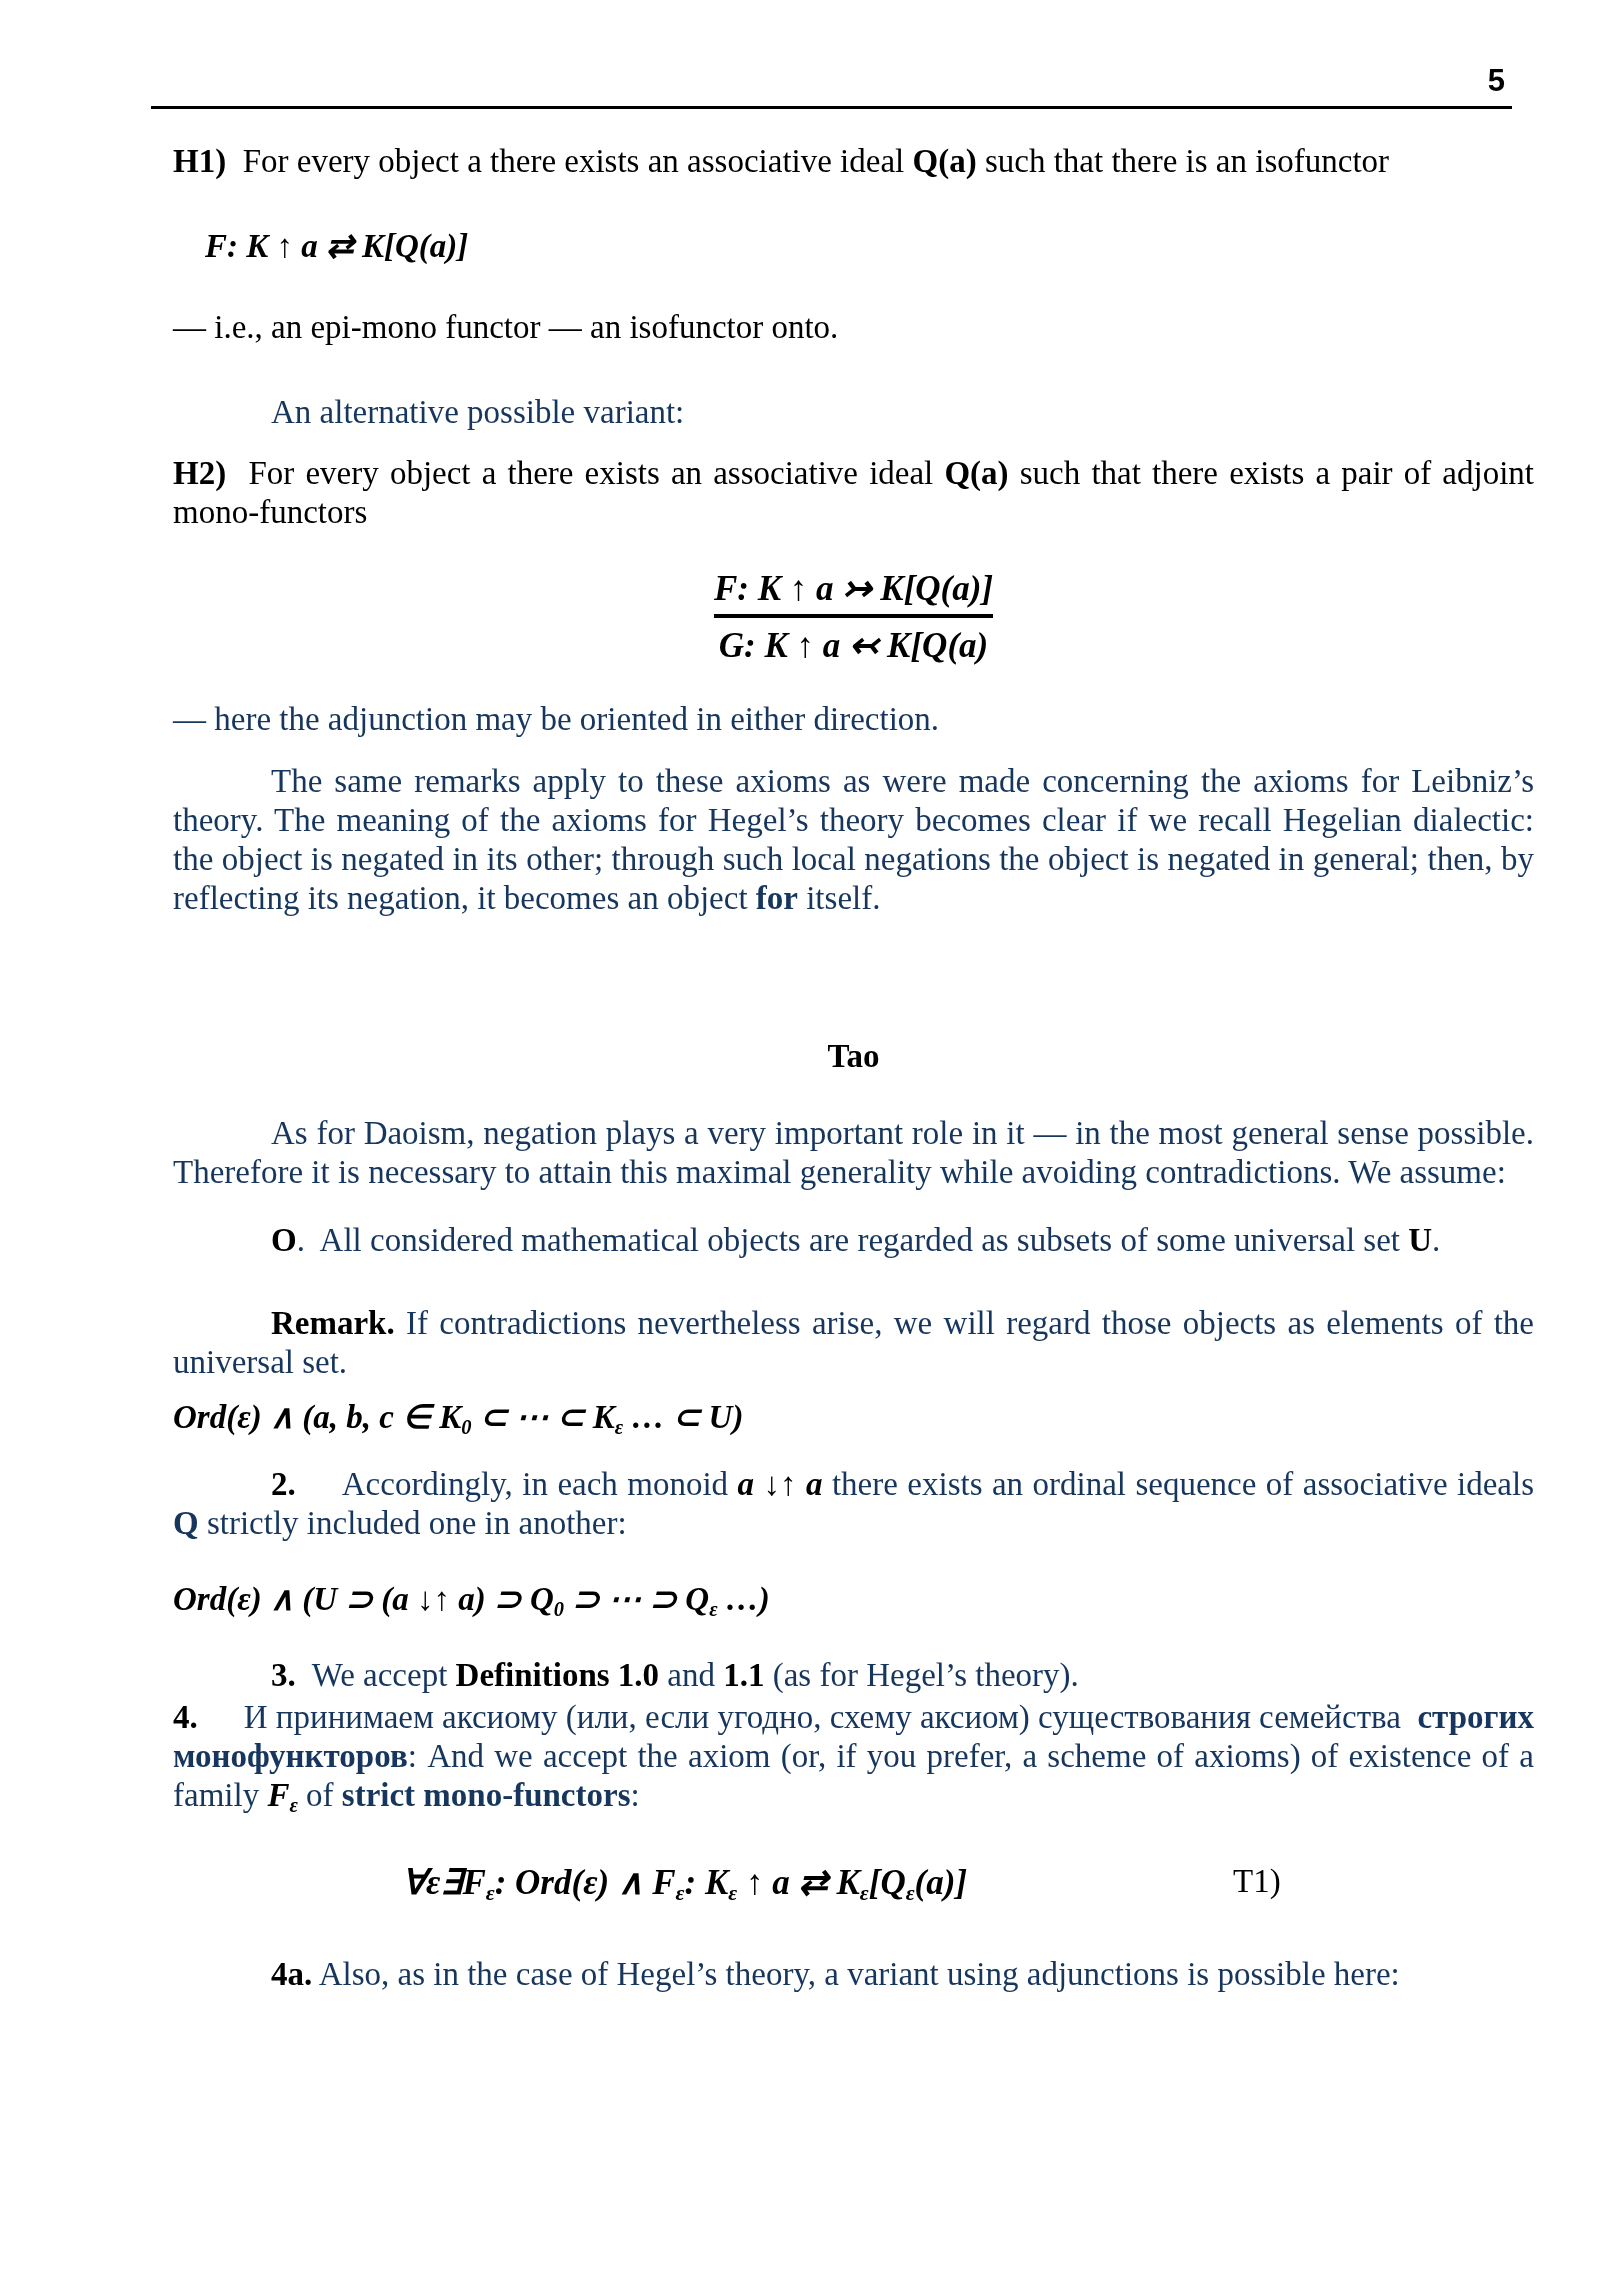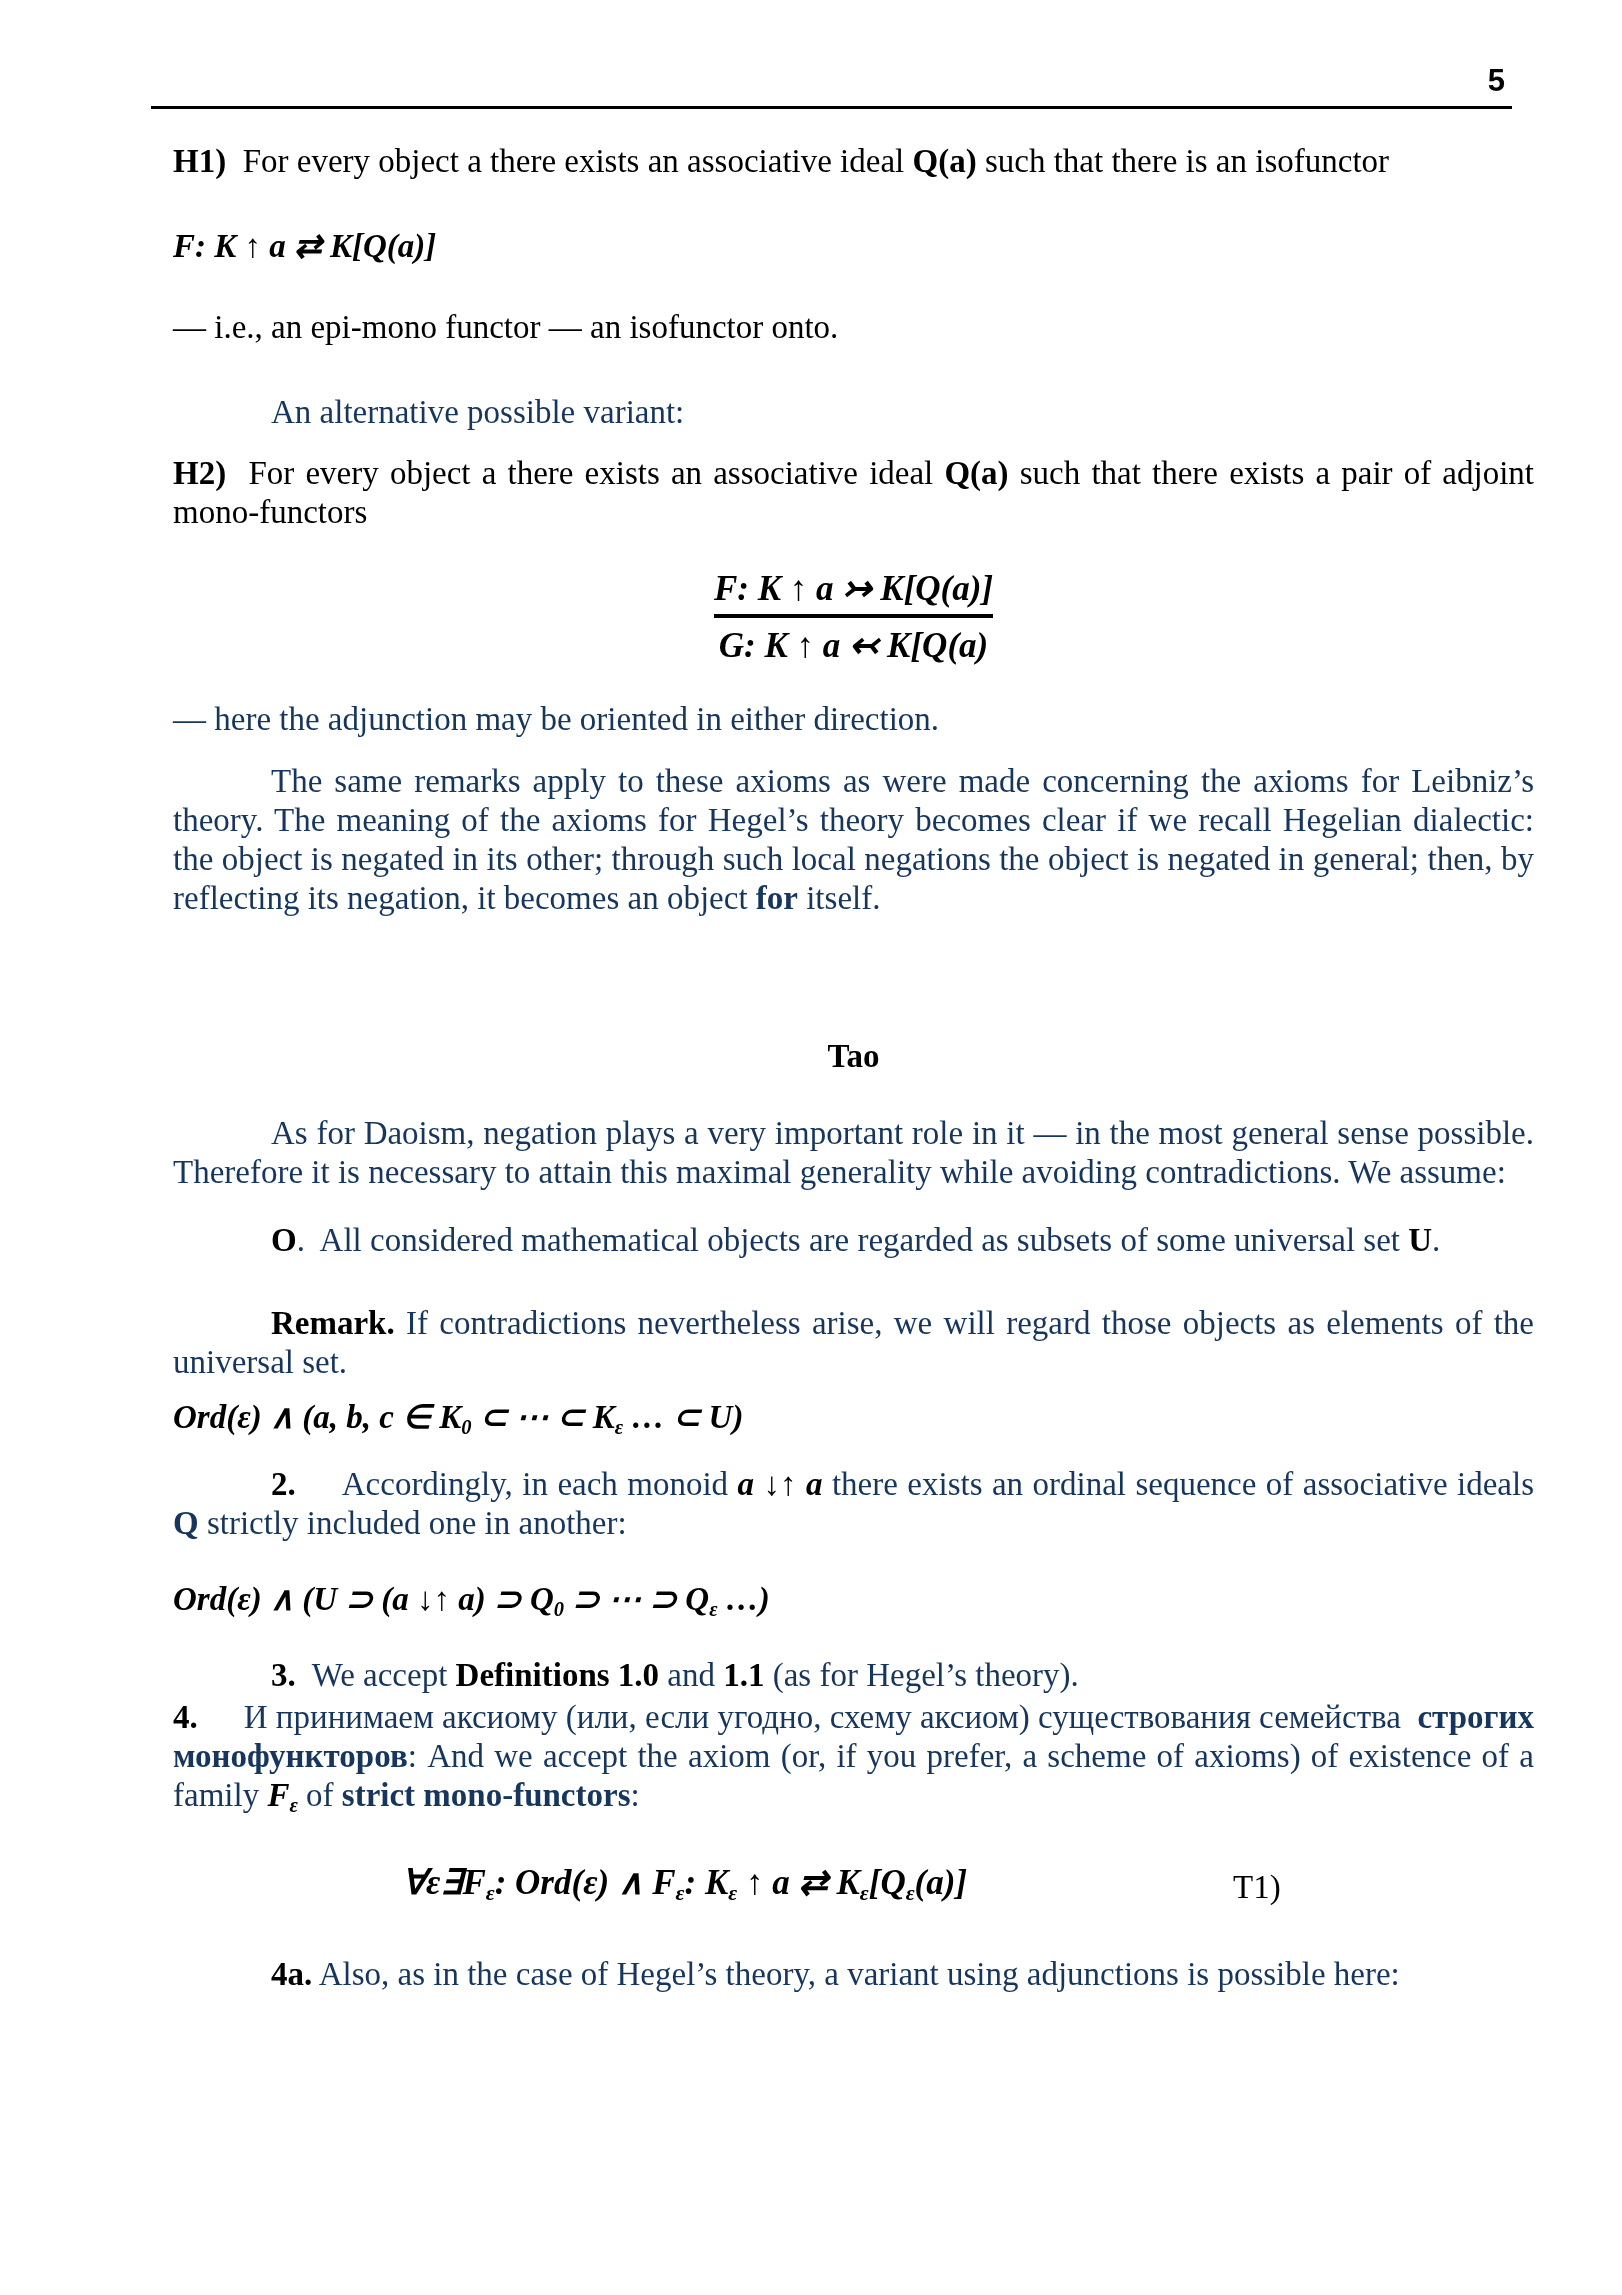--- a/index.html
+++ b/index.html
@@ -24,36 +24,36 @@
   .tab{display:inline-block;width:46px;}
   .math{font-weight:bold;font-style:italic;color:#000;font-size:35px;line-height:43px;}
   .formula{margin:0;text-align:center;}
   .adj-wrap{margin:0;text-align:center;}
   .adj{display:inline-block;text-align:center;}
   .adj-top{border-bottom:4.6px solid #000;padding-bottom:3.9px;}
   .adj-bottom{padding-top:6.5px;}
   .tao{margin:0;text-align:center;font-weight:bold;font-size:33px;line-height:39px;color:#000;}
   .t1-row{position:relative;height:59px;}
   .t1-formula{position:absolute;left:229px;top:0;white-space:nowrap;}
-  .t1-label{position:absolute;left:1060px;top:8px;font-size:33px;color:#000;}
+  .t1-label{position:absolute;left:1060px;top:2px;font-size:33px;color:#000;}
   .item4-para{line-height:42px;}
 </style>
 </head>
 <body>
 
 <div class="page">
 
   <div class="pageno">5</div>
   <div class="header-rule"></div>
 
   <div class="content">
 
     <p class="para left" style="margin-top:18.3px;"><span class="b">H1)</span><span class="">&nbsp; For every object a there exists an associative ideal </span><span class="b">Q(a)</span><span class=""> such that there is an isofunctor</span></p>
 
-    <p class="para formula math" style="margin-top:46px;"><span class="">F: K ↑ a ⇄ K[Q(a)]</span></p>
+    <p class="para formula math" style="margin-top:46px;margin-left:32px;"><span class="">F: K ↑ a ⇄ K[Q(a)]</span></p>
 
     <p class="para left" style="margin-top:42px;"><span class="">— i.e., an epi-mono functor — an isofunctor onto.</span></p>
 
     <p class="para left navy indent" style="margin-top:46px;"><span class="">An alternative possible variant:</span></p>
 
     <p class="para" style="margin-top:21.6px;"><span class="b">H2)</span><span class="">&nbsp; For every object a there exists an associative ideal </span><span class="b">Q(a)</span><span class=""> such that there exists a pair of adjoint mono-functors</span></p>
 
     <div class="adj-wrap" style="margin-top:35px;">
       <span class="adj">
         <div class="math adj-top"><span class="">F: K ↑ a ↣ K[Q(a)]</span></div>

